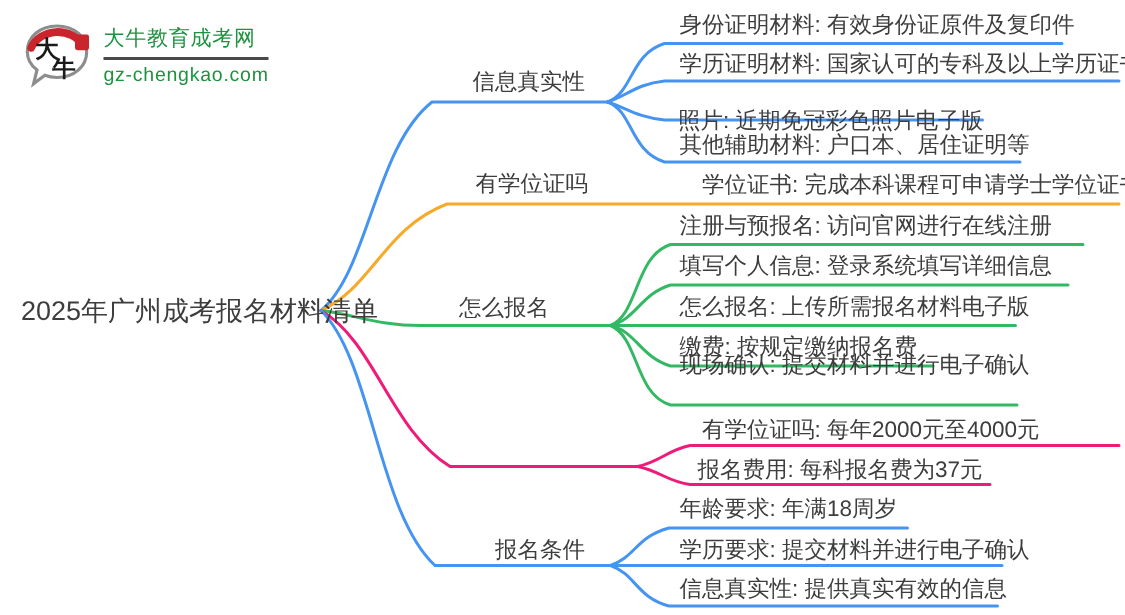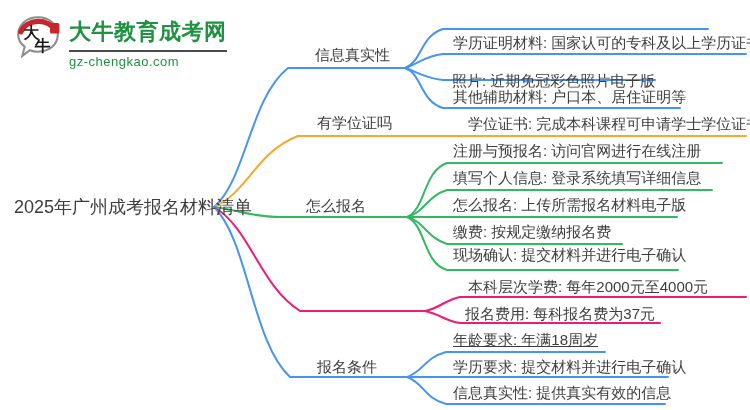--- a/index.html
+++ b/index.html
@@ -15,44 +15,44 @@
   .stroke-pink   { stroke:#ee1b78; }
 
   .node { position:absolute; white-space:nowrap; color:#3d3d3d; }
   .leaf-label   { font-size:15px; line-height:20px; }
   .branch-label { font-size:15px; line-height:20px; }
   .root-label   { font-size:18px; line-height:24px; }
 
   
   .logo { position:absolute; left:14px; top:10px; display:flex; gap:7px; align-items:flex-start; cursor:pointer; }
   .logo-text { padding-top:7px; }
-  .site-name { font-size:22px; font-weight:bold; color:#1f9240; letter-spacing:0.5px; }
+  .site-name { font-size:14px; font-weight:normal; color:#1f9240; letter-spacing:0.5px; }
   .logo-rule { height:2px; background:#4a4a4a; margin:3px 0 2px 0; }
   .site-url  { font-size:13px; font-weight:normal; color:#1f9240; letter-spacing:0.5px; }
 
   
   .pos-root { left:14px;  top:195px; }
   .pos-b1 { left:315px; top:45px; }
   .pos-b2 { left:317px; top:113px; }
   .pos-b3 { left:306px; top:196px; }
   .pos-b4 { left:303px; top:290px; }
-  .pos-b5 { left:317px; top:357px; }
+  .pos-b5 { left:330px; top:357px; }
   .pos-l1  { left:453px; top:7px; }
   .pos-l2  { left:453px; top:33px; }
   .pos-l3  { left:452px; top:71px; }
   .pos-l4  { left:453px; top:87px; }
   .pos-l5  { left:468px; top:114px; }
   .pos-l6  { left:453px; top:141px; }
   .pos-l7  { left:453px; top:168px; }
   .pos-l8  { left:453px; top:195px; }
   .pos-l9  { left:453px; top:222px; }
-  .pos-l10 { left:453px; top:245px; }
+  .pos-l10 { left:453px; top:234px; }
   .pos-l11 { left:468px; top:277px; }
   .pos-l12 { left:465px; top:304px; }
-  .pos-l13 { left:453px; top:330px;text-decoration:underline; }
+  .pos-l13 { left:453px; top:330px; }
   .pos-l14 { left:453px; top:357px; }
   .pos-l15 { left:453px; top:383px; }
 </style>
 </head>
 <body>
 
 <div class="stage">
 
   <svg class="connectors" viewBox="0 0 750 410" xmlns="http://www.w3.org/2000/svg">
 
@@ -96,32 +96,33 @@
     </div>
   </div>
 
   <div class="node root-label pos-root">2025年广州成考报名材料清单</div>
 
   <div class="node branch-label pos-b1">信息真实性</div>
   <div class="node branch-label pos-b2">有学位证吗</div>
   <div class="node branch-label pos-b3">怎么报名</div>
   <div class="node branch-label pos-b5">报名条件</div>
 
+  <div class="node leaf-label pos-l1">身份证明材料: 有效身份证原件及复印件</div>
   <div class="node leaf-label pos-l2">学历证明材料: 国家认可的专科及以上学历证书</div>
   <div class="node leaf-label pos-l3">照片: 近期免冠彩色照片电子版</div>
   <div class="node leaf-label pos-l4">其他辅助材料: 户口本、居住证明等</div>
 
   <div class="node leaf-label pos-l5">学位证书: 完成本科课程可申请学士学位证书</div>
 
   <div class="node leaf-label pos-l6">注册与预报名: 访问官网进行在线注册</div>
   <div class="node leaf-label pos-l7">填写个人信息: 登录系统填写详细信息</div>
   <div class="node leaf-label pos-l8">怎么报名: 上传所需报名材料电子版</div>
   <div class="node leaf-label pos-l9">缴费: 按规定缴纳报名费</div>
   <div class="node leaf-label pos-l10">现场确认: 提交材料并进行电子确认</div>
 
-  <div class="node leaf-label pos-l11">本科层次学费: 每年2000元至4000元</div>
+  <div class="node leaf-label pos-l11">有学位证吗: 每年2000元至4000元</div>
   <div class="node leaf-label pos-l12">报名费用: 每科报名费为37元</div>
 
   <div class="node leaf-label pos-l13">年龄要求: 年满18周岁</div>
   <div class="node leaf-label pos-l14">学历要求: 提交材料并进行电子确认</div>
   <div class="node leaf-label pos-l15">信息真实性: 提供真实有效的信息</div>
 
 </div>
 
 </body></html>

